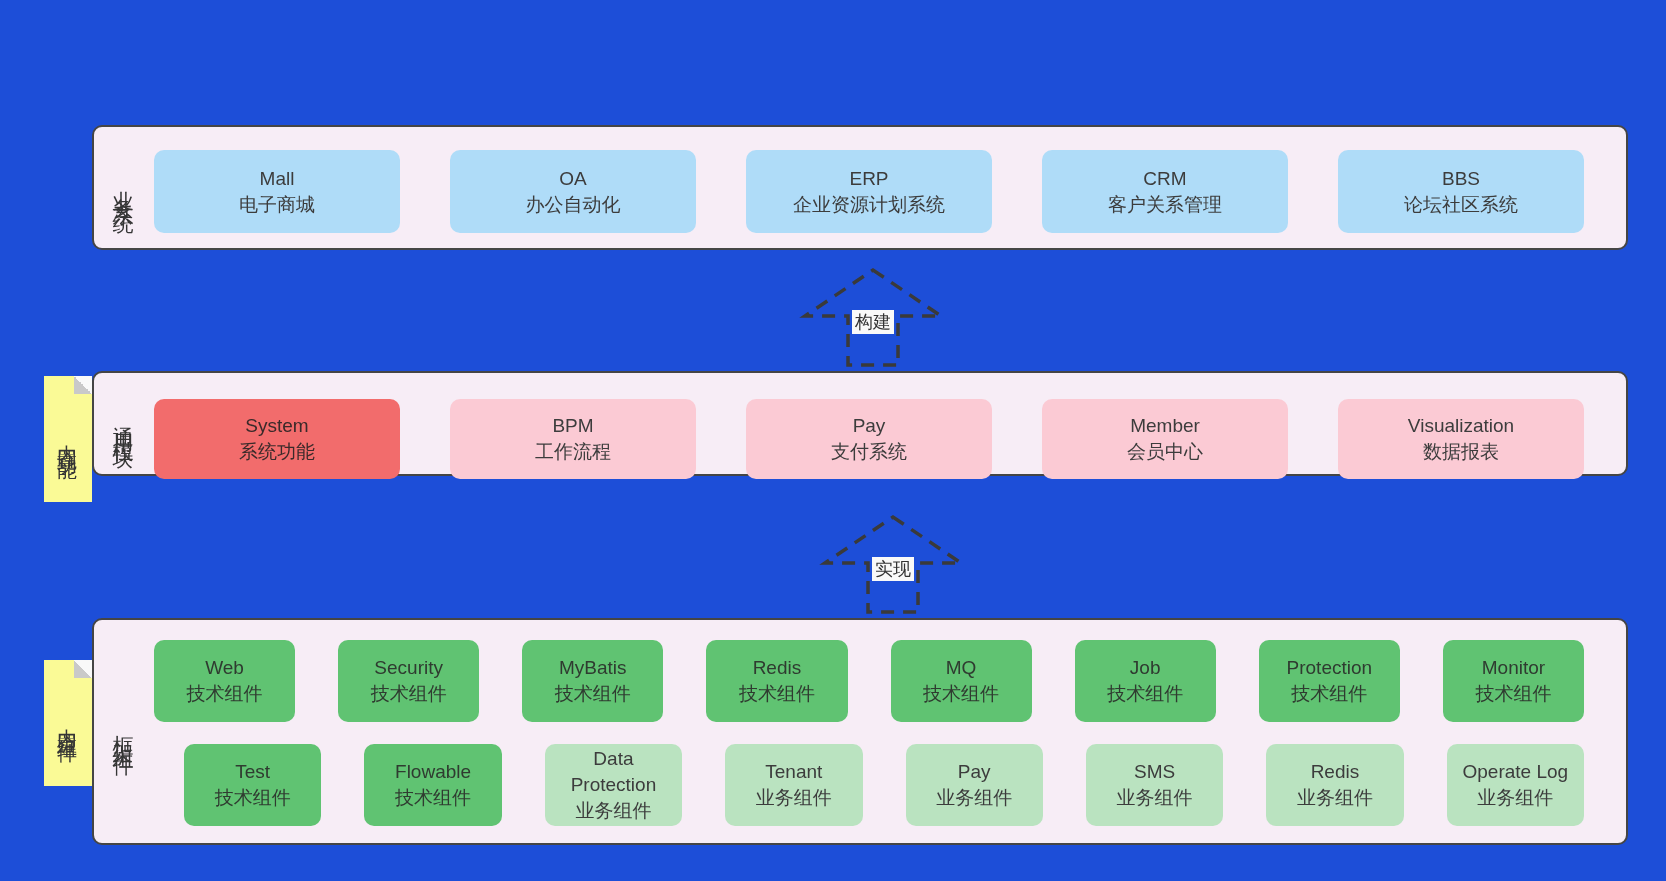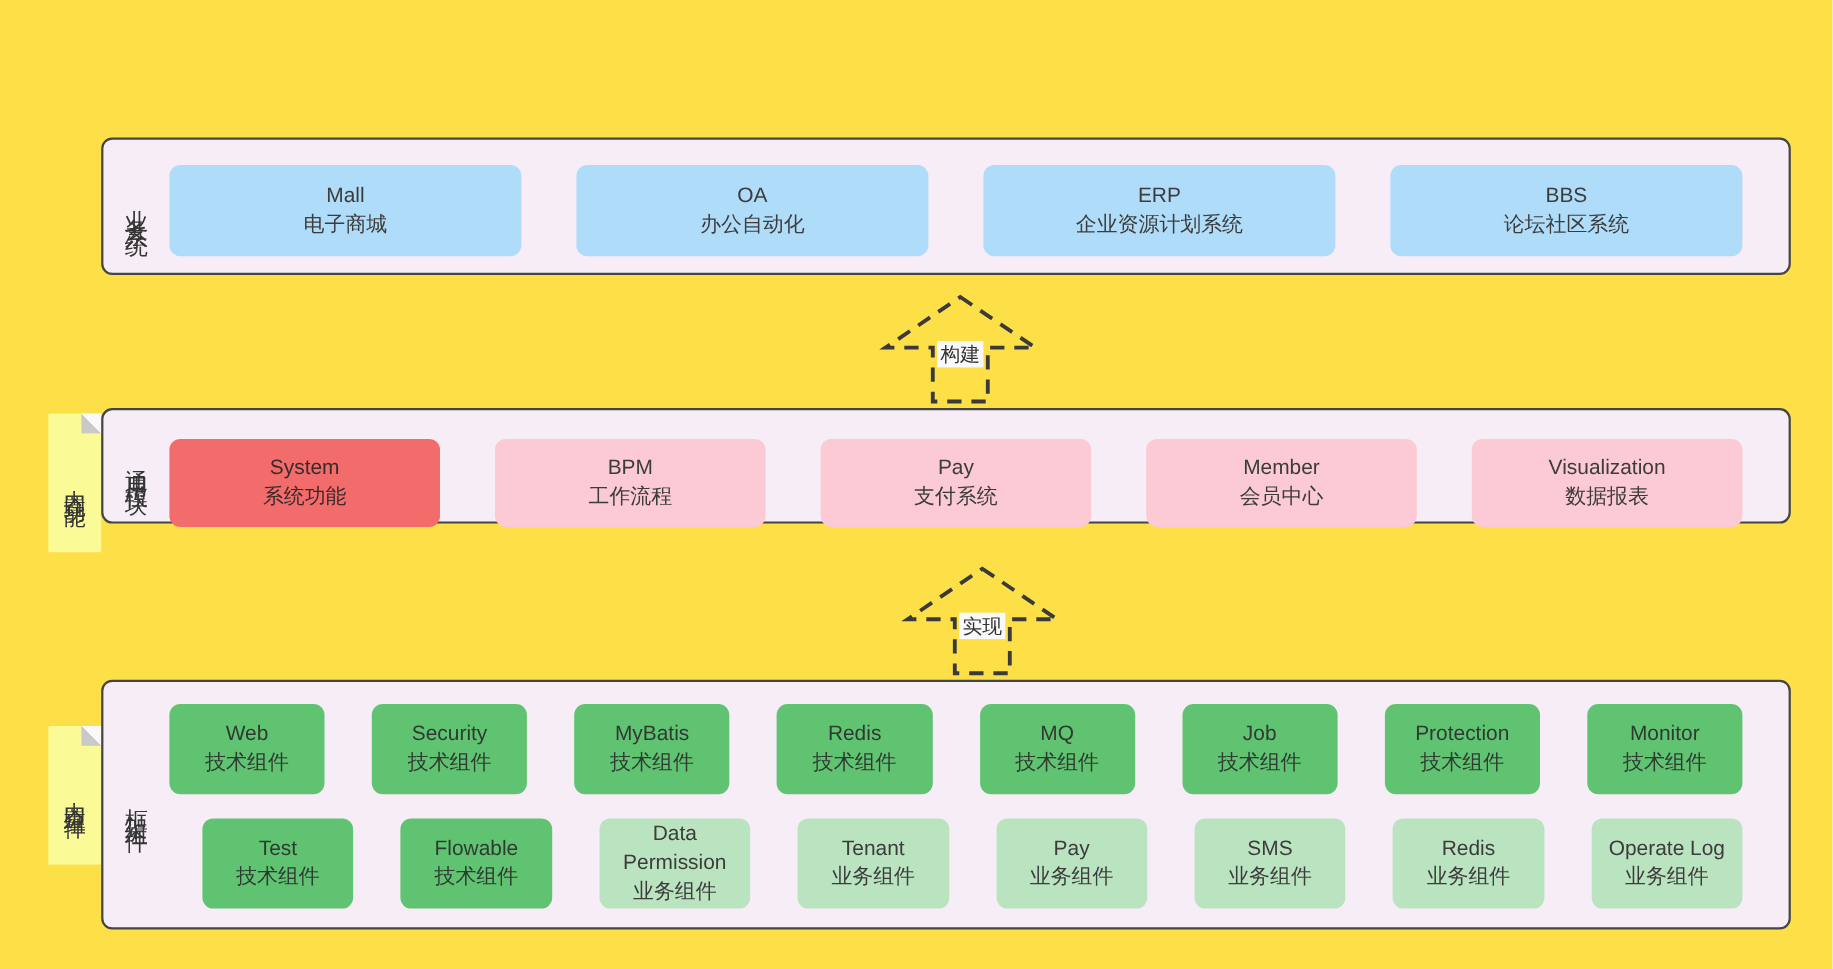--- a/index.html
+++ b/index.html
@@ -1,18 +1,18 @@
 <!DOCTYPE html>
 <html><head>
 <meta charset="utf-8">
 <style>
   html,body { margin:0; padding:0; background:#f9f9f9; }
   .canvas {
     position:relative; width:1666px; height:881px; overflow:hidden;
-    background:#fde047;
+    background:#1d4ed8;
     font-family:"Liberation Sans","DejaVu Sans",sans-serif;
     color:#3c3c3c;
   }
 
   
   .layer {
     position:absolute; left:92px; width:1536px; box-sizing:border-box;
     background:#f7edf6; border:2px solid #454545; border-radius:10px;
   }
   #layer-business  { top:125px; height:125px; }
@@ -85,20 +85,24 @@
       </div>
       <div class="box blue">
         <div>OA</div>
         <div>办公自动化</div>
       </div>
       <div class="box blue">
         <div>ERP</div>
         <div>企业资源计划系统</div>
       </div>
       <div class="box blue">
+        <div>CRM</div>
+        <div>客户关系管理</div>
+      </div>
+      <div class="box blue">
         <div>BBS</div>
         <div>论坛社区系统</div>
       </div>
     </div>
   </div>
 
   <div class="arrow" id="arrow-build">
     <svg width="150" height="104" viewBox="0 0 150 104">
       <polygon points="75,4 143,50 100,50 100,99 50,99 50,50 7,50" fill="none" stroke="#3a3a3a" stroke-width="3.5" stroke-dasharray="13 9" stroke-linejoin="miter"></polygon>
     </svg>
@@ -185,21 +189,21 @@
     <div class="box-row row-2">
       <div class="box tech">
         <div>Test</div>
         <div>技术组件</div>
       </div>
       <div class="box tech">
         <div>Flowable</div>
         <div>技术组件</div>
       </div>
       <div class="box biz">
-        <div>Data Permission</div>
+        <div>Data Protection</div>
         <div>业务组件</div>
       </div>
       <div class="box biz">
         <div>Tenant</div>
         <div>业务组件</div>
       </div>
       <div class="box biz">
         <div>Pay</div>
         <div>业务组件</div>
       </div>

